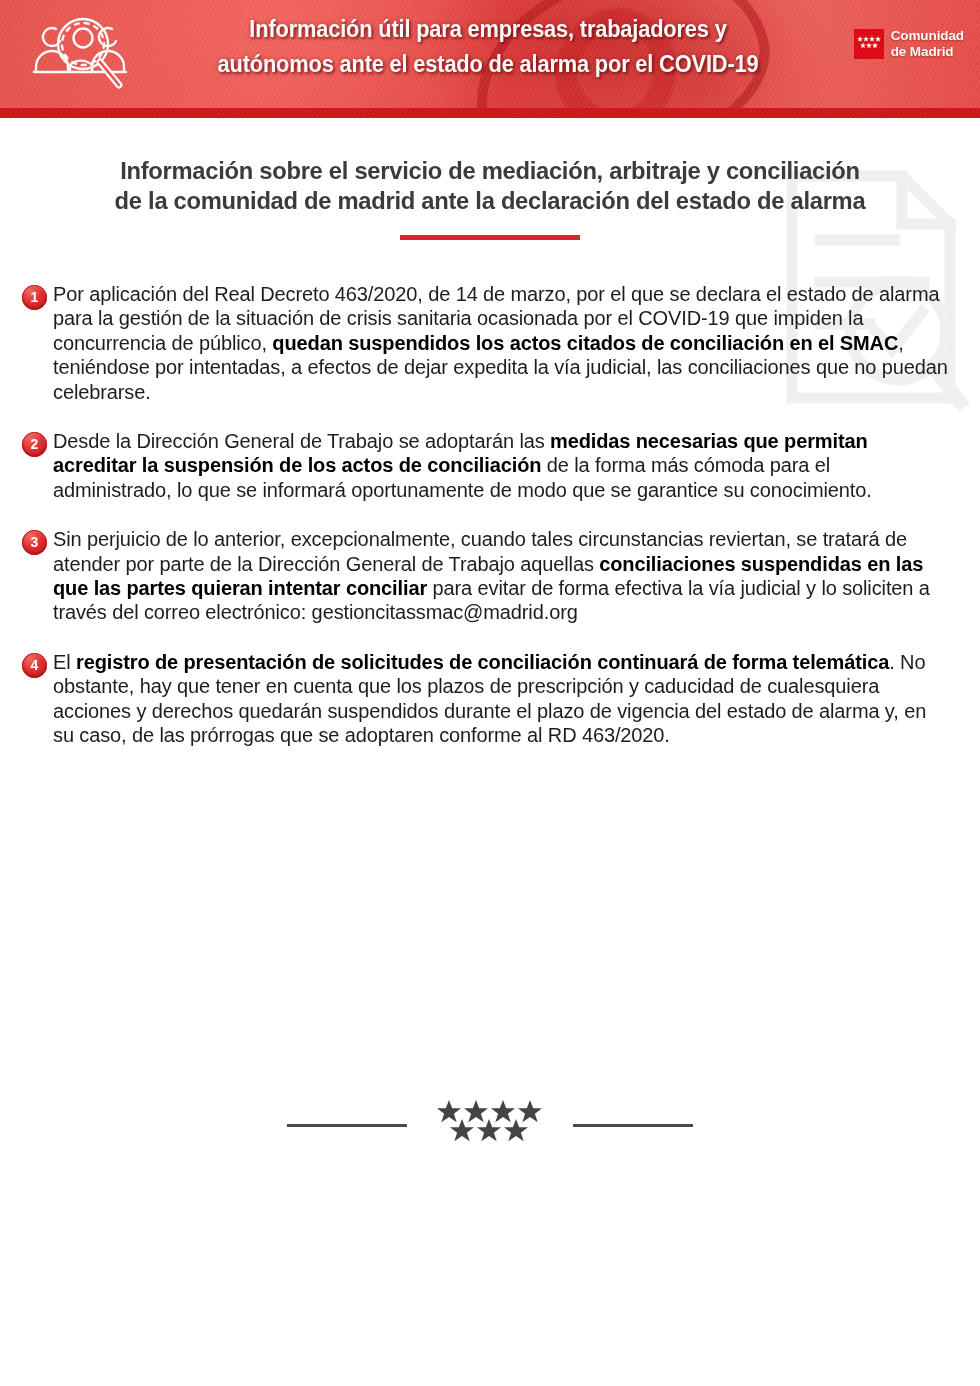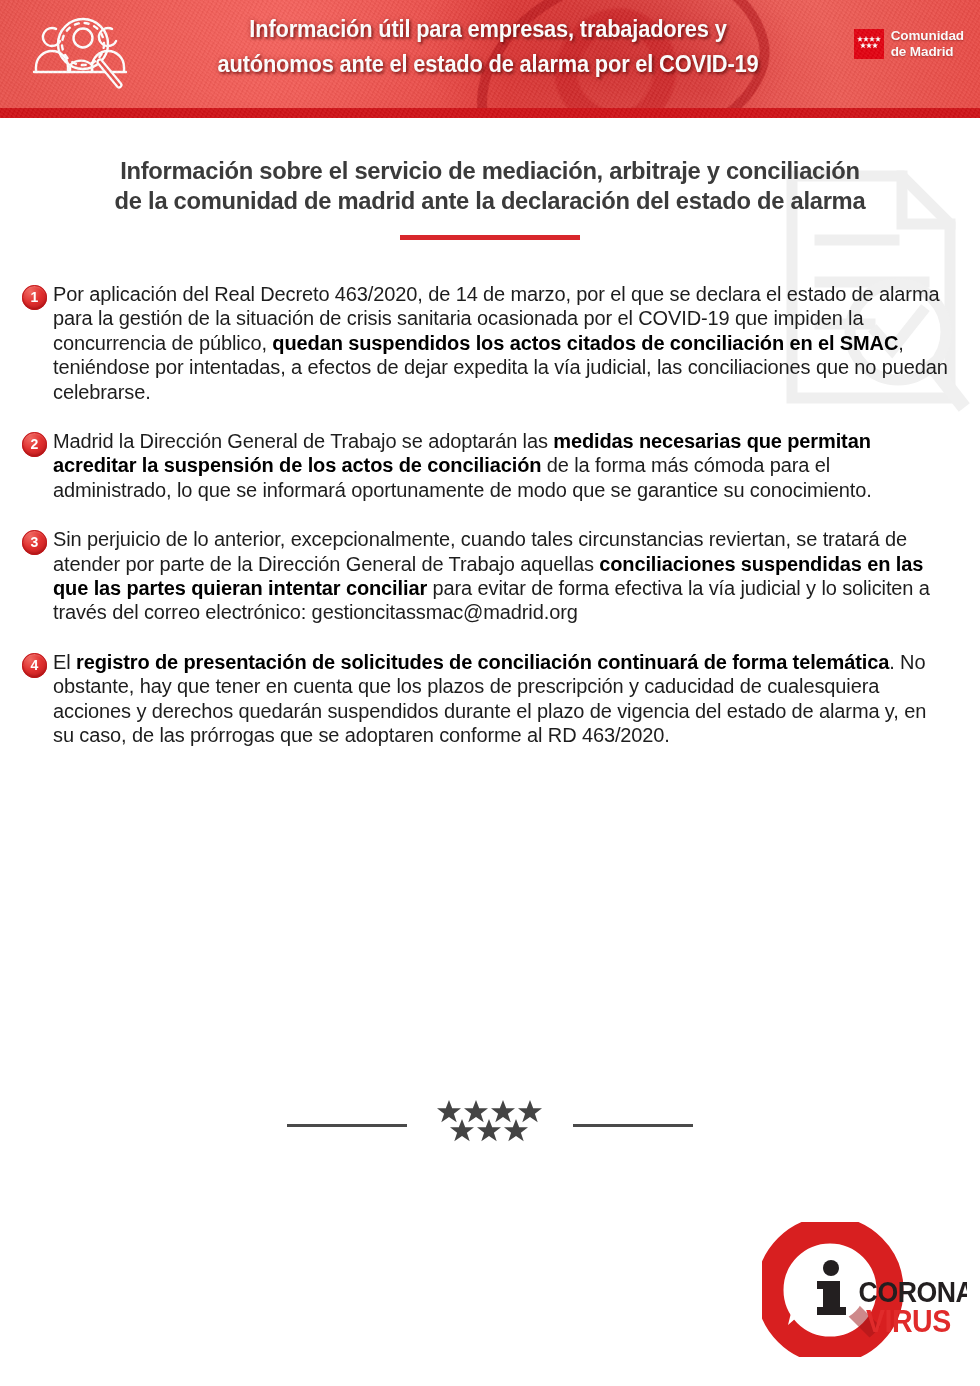--- a/index.html
+++ b/index.html
@@ -318,21 +318,21 @@
         </div>
         <div class="item-text"><span>Por aplicación del Real Decreto 463/2020, de 14 de marzo, por el que se declara el estado de alarma para la gestión de la situación de crisis sanitaria ocasionada por el COVID-19 que impiden la concurrencia de público, </span><b>quedan suspendidos los actos citados de conciliación en el SMAC</b><span>, teniéndose por intentadas, a efectos de dejar expedita la vía judicial, las conciliaciones que no puedan celebrarse.</span></div>
       </div>
 
       <div class="item">
         <div class="bullet">
           <div class="disc"></div>
             <div class="ring"></div>
           <div class="num">2</div>
         </div>
-        <div class="item-text"><span>Madrid la Dirección General de Trabajo se adoptarán las </span><b>medidas necesarias que permitan acreditar la suspensión de los actos de conciliación</b><span> de la forma más cómoda para el administrado, lo que se informará oportunamente de modo que se garantice su conocimiento.</span></div>
+        <div class="item-text"><span>Desde la Dirección General de Trabajo se adoptarán las </span><b>medidas necesarias que permitan acreditar la suspensión de los actos de conciliación</b><span> de la forma más cómoda para el administrado, lo que se informará oportunamente de modo que se garantice su conocimiento.</span></div>
       </div>
 
       <div class="item">
         <div class="bullet">
           <div class="disc"></div>
             <div class="ring"></div>
           <div class="num">3</div>
         </div>
         <div class="item-text"><span>Sin perjuicio de lo anterior, excepcionalmente, cuando tales circunstancias reviertan, se tratará de atender por parte de la Dirección General de Trabajo aquellas </span><b>conciliaciones suspendidas en las que las partes quieran intentar conciliar</b><span> para evitar de forma efectiva la vía judicial y lo soliciten a través del correo electrónico: gestioncitassmac@madrid.org</span></div>
       </div>
@@ -357,39 +357,14 @@
         <polygon points="68,2 71.2,10.2 80,10.2 72.9,15.8 75.7,24.2 68,19.1 60.3,24.2 63.1,15.8 56,10.2 64.8,10.2"></polygon>
         <polygon points="95,2 98.2,10.2 107,10.2 99.9,15.8 102.7,24.2 95,19.1 87.3,24.2 90.1,15.8 83,10.2 91.8,10.2"></polygon>
         <polygon points="27,21 30.2,29.2 39,29.2 31.9,34.8 34.7,43.2 27,38.1 19.3,43.2 22.1,34.8 15,29.2 23.8,29.2"></polygon>
         <polygon points="54,21 57.2,29.2 66,29.2 58.9,34.8 61.7,43.2 54,38.1 46.3,43.2 49.1,34.8 42,29.2 50.8,29.2"></polygon>
         <polygon points="81,21 84.2,29.2 93,29.2 85.9,34.8 88.7,43.2 81,38.1 73.3,43.2 76.1,34.8 69,29.2 77.8,29.2"></polygon>
       </svg>
     </div>
     <div class="f-rule"></div>
   </div>
 
-  <div class="corona-logo">
-    <svg viewBox="0 0 205 135" width="205" height="135">
-      <defs>
-        <clipPath id="ringclip">
-          <path d="M68 6 a62 62 0 1 1 -0.1 0 Z"></path>
-        </clipPath>
-      </defs>
-
-      <circle cx="68" cy="68" r="60" fill="none" stroke="#d81f20" stroke-width="27"></circle>
-
-      <g clip-path="url(#ringclip)" opacity="0.5">
-        <polygon points="40,48 118,126 140,126 54,40" fill="#9d1315"></polygon>
-      </g>
-
-      <path d="M68 28 a36 36 0 1 1 -26 61 l-16 14 l5 -20 a36 36 0 0 1 37 -55 Z" fill="#ffffff"></path>
-
-      <circle cx="69" cy="46" r="8" fill="#231f20"></circle>
-      <rect x="61" y="59" width="17" height="33" fill="#231f20"></rect>
-      <rect x="55" y="85" width="29" height="8" fill="#231f20"></rect>
-      <rect x="55" y="59" width="12" height="8" fill="#231f20"></rect>
-
-      <text x="96" y="80" font-family="'Liberation Sans', sans-serif" font-size="29" font-weight="bold" fill="#231f20" transform="scale(0.92,1) translate(9,0)" letter-spacing="-0.5">CORONA</text>
-      <text x="104" y="110" font-family="'Liberation Sans', sans-serif" font-size="31" font-weight="bold" fill="#e02b2b" transform="scale(0.92,1) translate(9,0)" letter-spacing="-0.5">VIRUS</text>
-    </svg>
-  </div>
 
 </div>
 
 </body></html>

